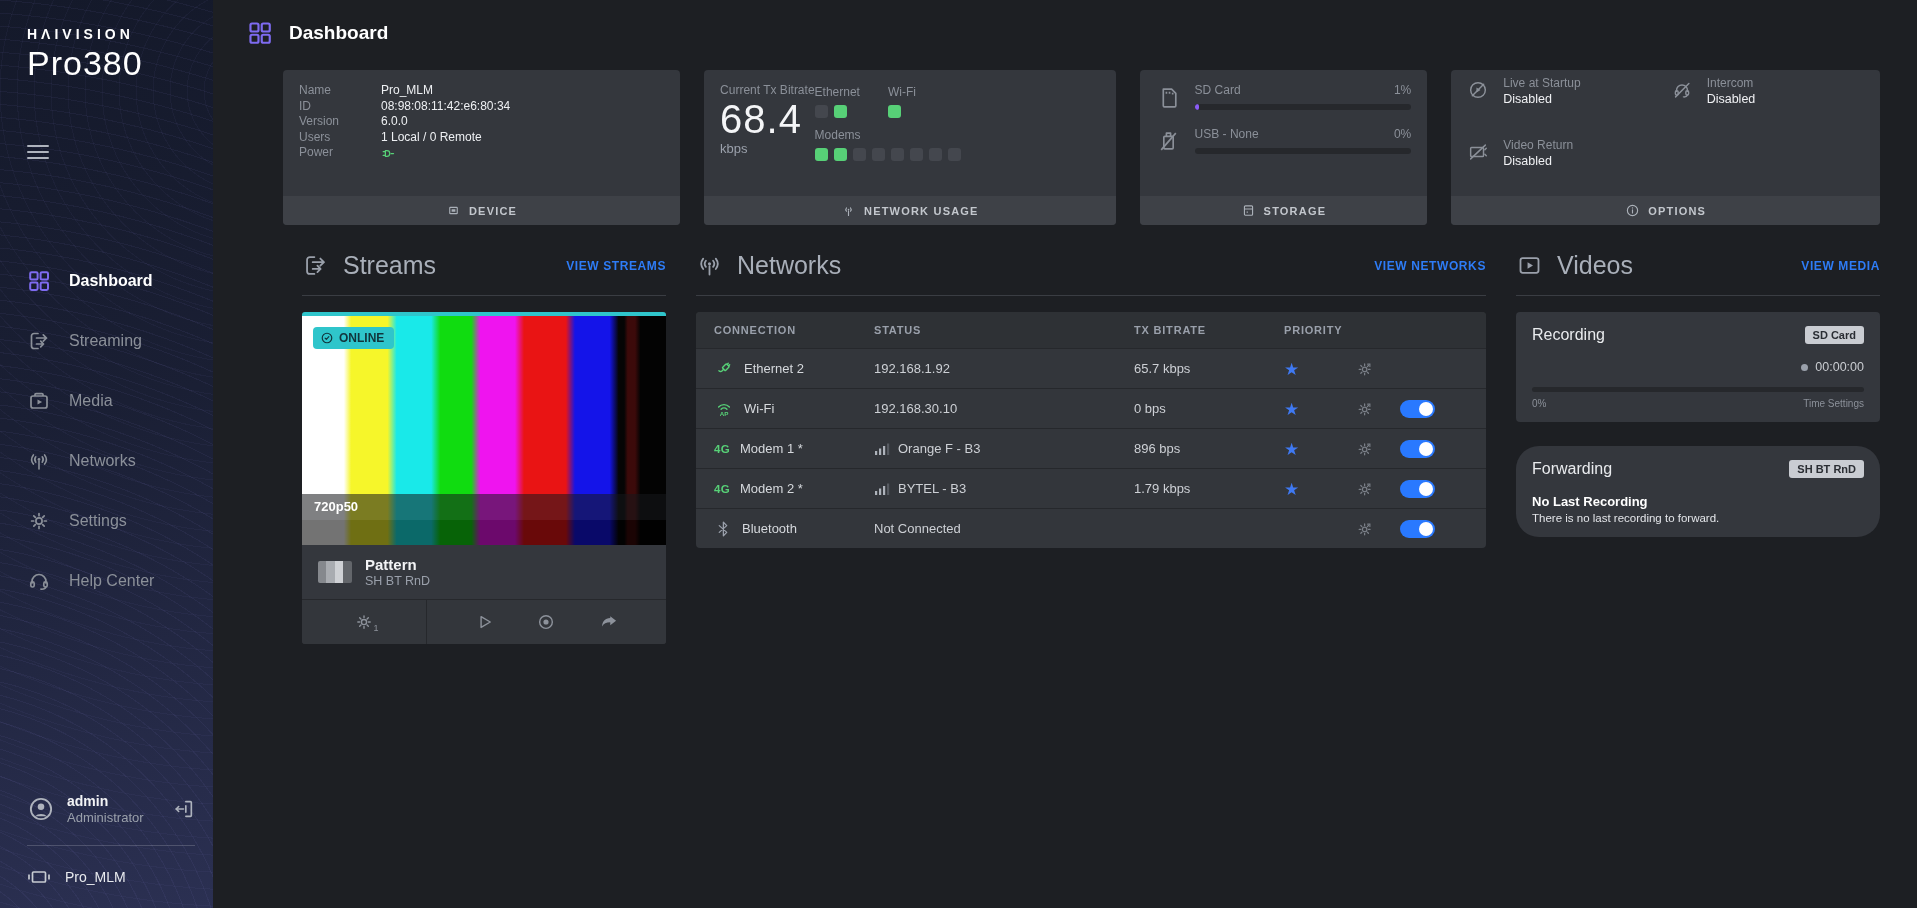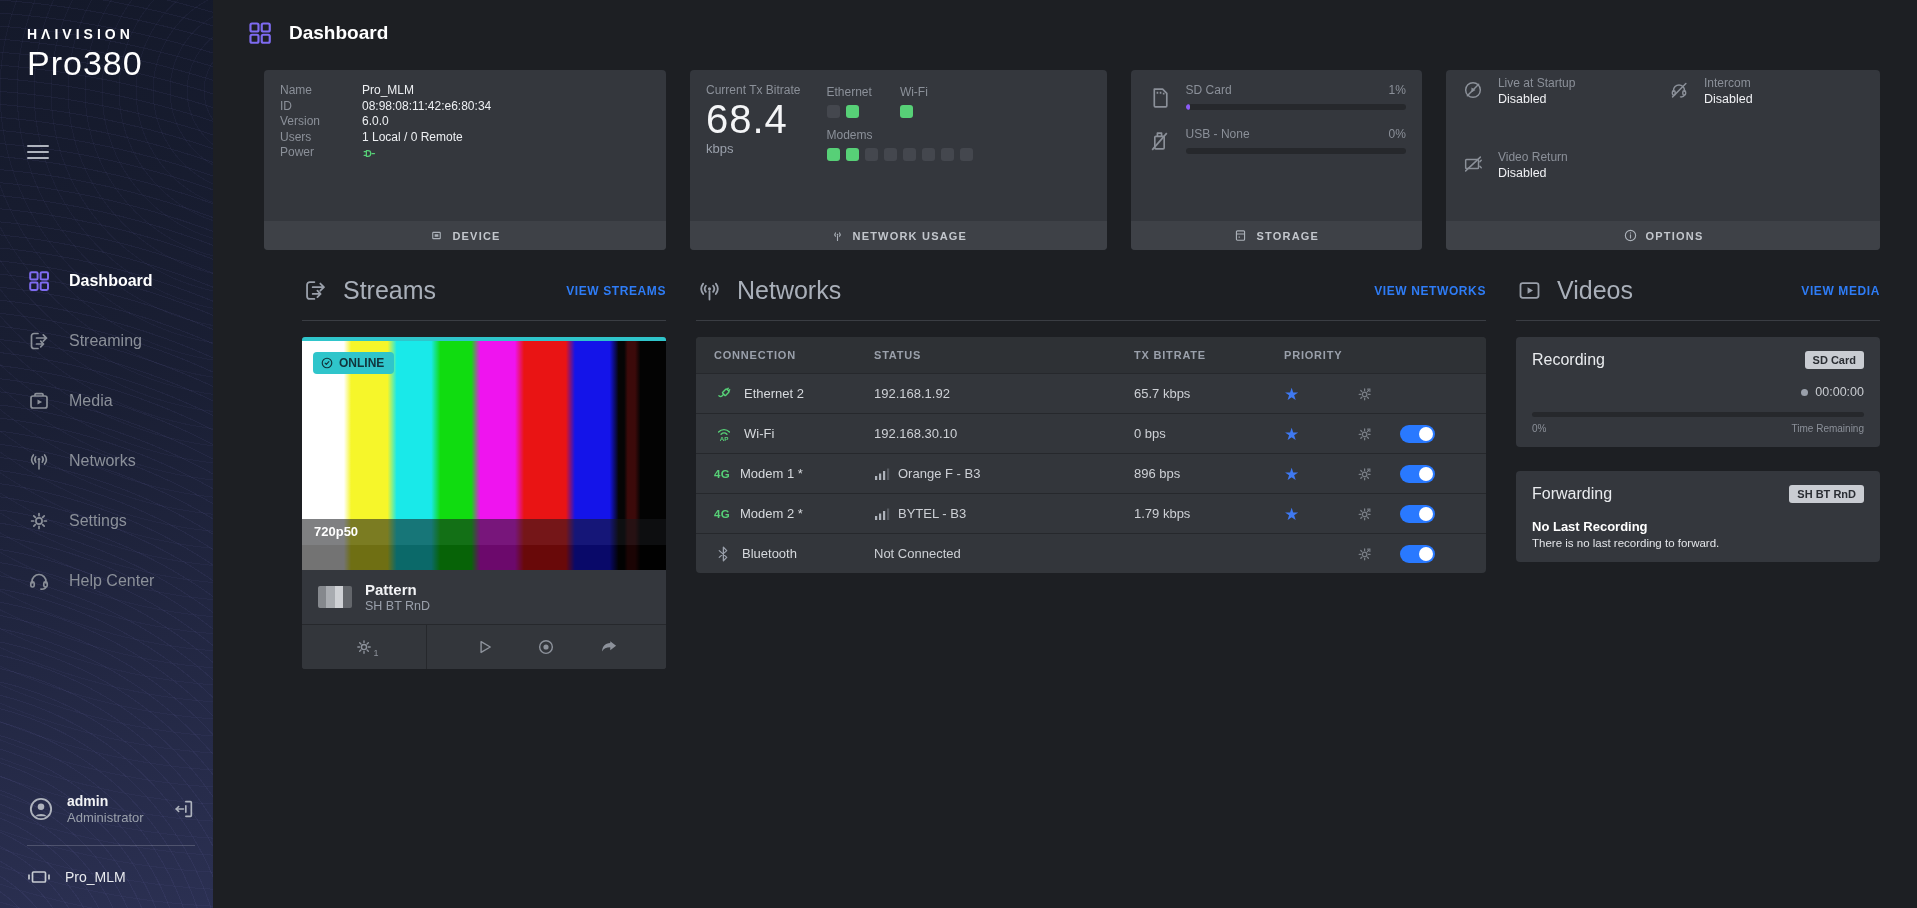--- a/index.html
+++ b/index.html
@@ -42,37 +42,37 @@
   .device-row{ display:flex; align-items:center; gap:14px; color:#e8eaee; font-size:14px; }
   .device-row .dicon{ width:24px; height:18px; color:#c7cbd2; }
 
   
   main{ flex:1; display:flex; flex-direction:column; }
   .page-header{ display:flex; align-items:center; gap:16px; padding:20px 0 16px 34px; }
   .page-header .hicon{ width:26px; height:26px; color:#7e6bf0; }
   .page-header h1{ font-size:19px; font-weight:bold; color:#fff; }
 
   
-  .cards-row{ display:flex; gap:24px; margin:8px 37px 0 51px; height:180px; }
+  .cards-row{ display:flex; gap:24px; margin:8px 37px 0 70px; height:155px; }
   .card{ background:#34373d; border-radius:4px; display:flex; flex-direction:column; overflow:hidden; }
   .card-body{ flex:1; padding:13px 16px; }
   .card-footer{ height:29px; background:#3e4147; display:flex; align-items:center; justify-content:center;
     gap:8px; font-size:11px; font-weight:bold; letter-spacing:1.2px; color:#c3c7cd; cursor:pointer; }
   .card-footer .ficon{ width:15px; height:15px; color:#aab0b8; }
   .card-device{ flex:1.38; }
   .card-network{ flex:1.43; }
   .card-storage{ flex:1.0; }
   .card-options{ flex:1.49; }
 
   .kv{ display:flex; font-size:12px; line-height:15.6px; }
   .kv .k{ width:82px; color:#8b9099; }
   .kv .v{ color:#eef0f3; }
   .plug{ width:15px; height:15px; color:#57d077; margin-top:1px; }
 
-  .nu-body{ display:flex; gap:26px; }
+  .nu-body{ display:flex; }
   .nu-left .lbl{ font-size:12px; color:#8b9099; }
   .nu-left .big{ font-size:40px; color:#f4f5f7; line-height:44px; letter-spacing:1px; }
   .nu-left .unit{ font-size:13px; color:#9aa0ab; }
   .nu-right{ padding-top:2px; }
   .nu-groups{ display:flex; gap:28px; }
   .nu-grp .lbl, .nu-modems .lbl{ font-size:12px; color:#8b9099; margin-bottom:6px; }
   .cells{ display:flex; gap:6px; }
   .cell{ width:13px; height:13px; border-radius:3px; }
   .cell.on{ background:#57d077; }
   .cell.off{ background:#44474e; }
@@ -150,21 +150,21 @@
   .sigicon{ width:16px; height:16px; }
   .starcell{ font-size:17px; color:#3f79f2; font-family:"DejaVu Sans", sans-serif; }
   .gearcell{ display:flex; justify-content:center; }
   .gicon{ width:18px; height:18px; color:#7a7f87; cursor:pointer; }
   .togglecell{ display:flex; justify-content:flex-start; padding-left:10px; }
   .toggle{ width:35px; height:18px; border-radius:9px; background:#2979ff; position:relative; cursor:pointer; }
   .toggle .knob{ position:absolute; top:2px; right:2px; width:14px; height:14px; border-radius:50%; background:#fff; }
 
   
   .vcard{ margin-top:16px; background:#34373d; border-radius:4px; padding:14px 16px 13px 16px; }
-  .vcard + .vcard{ margin-top:24px; }
+  .vcard + .vcard{ margin-top:24px;border-radius:23px; }
   .vhead{ display:flex; align-items:center; justify-content:space-between; }
   .vtitle{ font-size:16px; color:#e9ebee; }
   .vbadge{ background:#c9ccd2; color:#2a2d33; font-size:11px; font-weight:bold; border-radius:3px; padding:3px 8px; }
   .rec-time{ display:flex; justify-content:flex-end; align-items:center; gap:7px; margin-top:16px;
     font-size:12.5px; color:#c9ccd1; }
   .rec-dot{ width:7px; height:7px; border-radius:50%; background:#9aa0ab; }
   .rec-bar{ margin-top:13px; height:5px; background:#26282c; border-radius:3px; overflow:hidden; }
   .rec-bar .fill{ height:100%; background:#8b5cf6; }
   .rec-foot{ display:flex; justify-content:space-between; margin-top:6px; font-size:10px; color:#8b9099; }
   .fw-title{ font-size:13px; font-weight:bold; color:#ffffff; margin-top:16px; }
@@ -777,21 +777,21 @@
           </div>
           <div class="rec-time">
             <span class="rec-dot"></span>
             <span>00:00:00</span>
           </div>
           <div class="rec-bar">
               <div class="fill" style="width: 0%;"></div>
             </div>
           <div class="rec-foot">
             <span>0%</span>
-            <span>Time Remaining</span>
+            <span>Time Settings</span>
           </div>
         </div>
 
         <div class="vcard">
           <div class="vhead">
             <span class="vtitle">Forwarding</span>
             <span class="vbadge">SH BT RnD</span>
           </div>
           <div class="fw-title">No Last Recording</div>
           <div class="fw-msg">There is no last recording to forward.</div>

